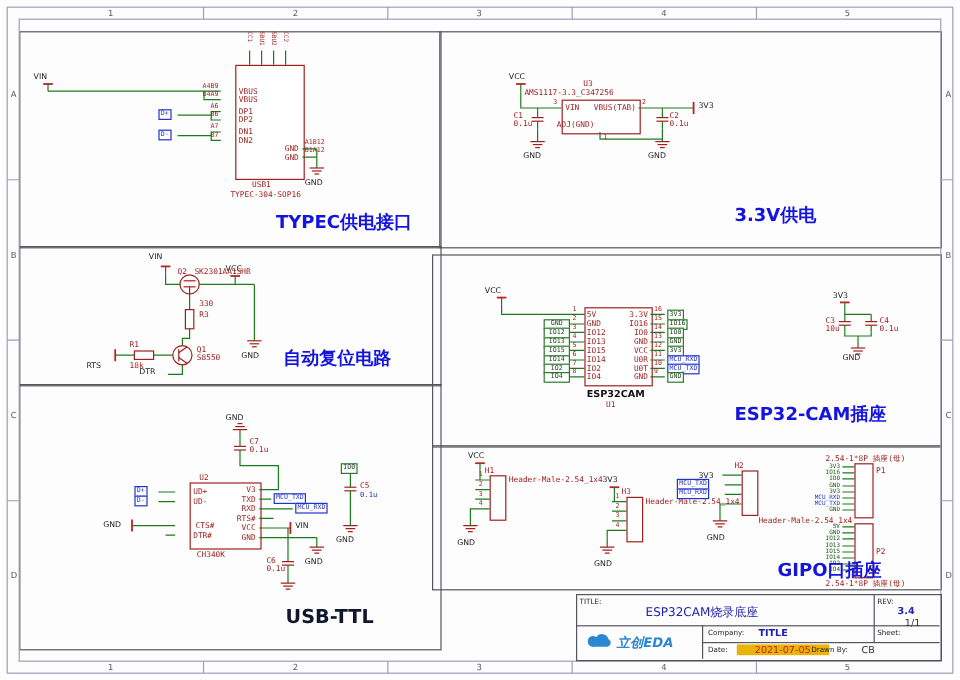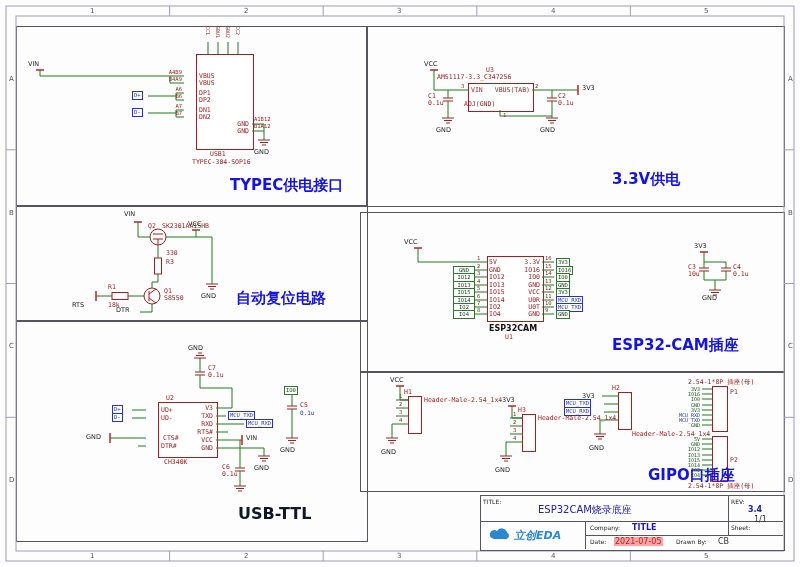--- a/index.html
+++ b/index.html
@@ -20,21 +20,21 @@
   .bl{font:6px "DejaVu Sans Mono",monospace;color:#2233cc}
   .vt{font:5px "DejaVu Sans Mono",monospace;color:#9c2020;writing-mode:vertical-rl}
   .st{font:bold 15px "DejaVu Sans",sans-serif;color:#1414dd}
   .st16{font:bold 16px "DejaVu Sans",sans-serif;color:#0f172a}
   .fr{font:7px "DejaVu Sans",sans-serif;color:#55555e}
   .tb6{font:6px "DejaVu Sans",sans-serif;color:#222}
   .tbl{position:absolute;background:#55555e}
   .tbtitle{font:10px "DejaVu Sans",sans-serif;color:#2020b0}
   .tbval{font:8px "DejaVu Sans",sans-serif;color:#2020b0;font-weight:bold}
   .tbdark{font:8px "DejaVu Sans",sans-serif;color:#333}
-  .tbred{font:8px "DejaVu Sans",sans-serif;color:#c02020;background:#fca5a5;padding:0 1px}
+  .tbred{font:8px "DejaVu Sans",sans-serif;color:#c02020;background:#eab308;padding:0 15px}
   .logo{font:italic bold 11px "DejaVu Sans",sans-serif;color:#2b87d1}
 </style>
 </head>
 <body>
 
 <div id="sheet">
 
   <div class="box" style="left:16px;top:26px;width:350px;height:179px"></div>
   <div class="box" style="left:366px;top:26px;width:417px;height:179px"></div>
   <div class="box" style="left:16px;top:205px;width:350px;height:115px"></div>

